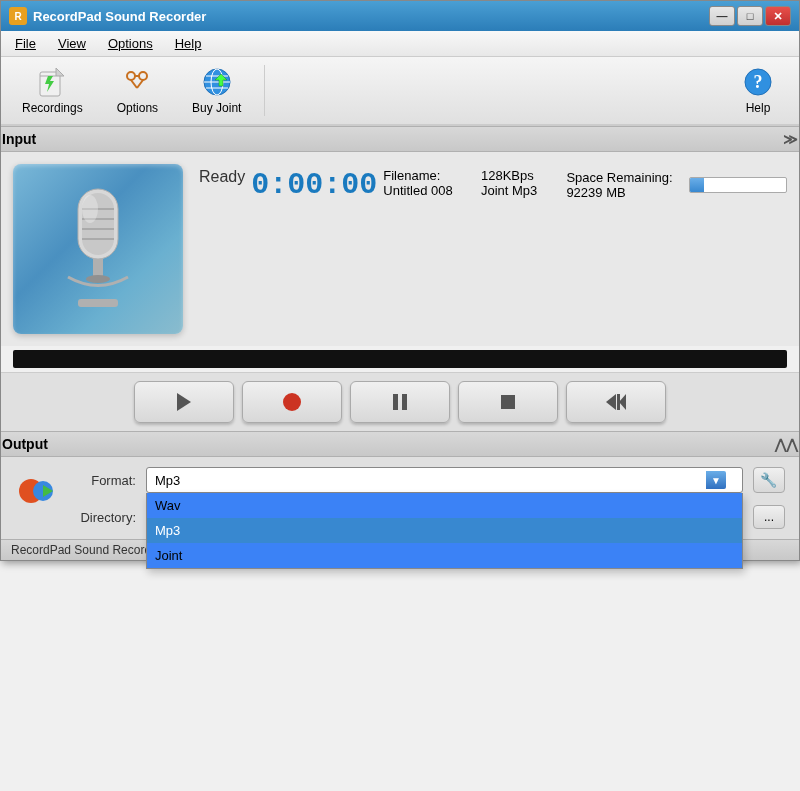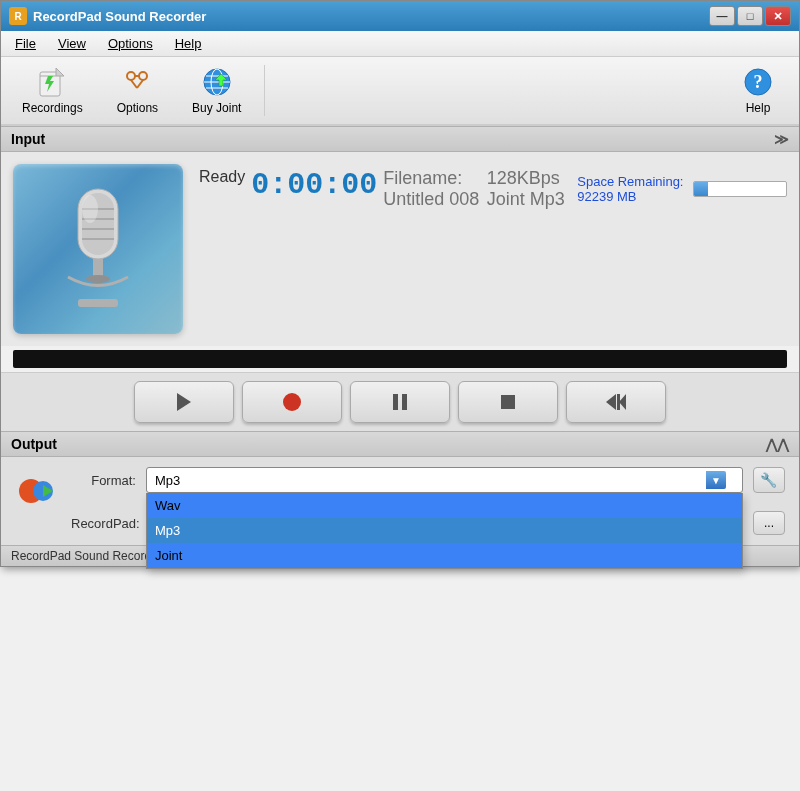--- a/index.html
+++ b/index.html
@@ -136,21 +136,21 @@
 
     .toolbar-spacer {
       flex: 1;
     }
 
     
     .section-header {
       background: linear-gradient(to bottom, #d8d8d8, #c8c8c8);
       border-top: 1px solid #b0b0b0;
       border-bottom: 1px solid #b0b0b0;
-      padding: 4px 10px;
+      padding: 4px 1px;
       display: flex;
       align-items: flex-start;
       justify-content: space-between;
       font-size: 14px;
       font-weight: bold;
     }
 
     .section-chevron {
       font-size: 14px;
       color: #555;
@@ -198,30 +198,30 @@
     }
 
     .timer-text {
       font-size: 30px;
       font-weight: bold;
       color: #1a7abf;
       font-family: 'Courier New', monospace;
     }
 
     .info-text {
-      font-size: 18px;
-      color: #737373;
+      font-size: 13px;
+      color: #000000;
     }
 
     .space-row {
       display: flex;
       align-items: center;
       gap: 4px;
       font-size: 13px;
-      color: #1d4ed8;
+      color: #000000;
     }
 
     .space-bar-container {
       width: 140px;
       height: 16px;
       background: white;
       border: 1px solid #aaa;
       border-radius: 2px;
       overflow: hidden;
     }
@@ -261,21 +261,21 @@
       justify-content: center;
       cursor: pointer;
       box-shadow: 0 2px 3px rgba(0,0,0,0.2);
     }
 
     .output-content {
       background: #e0e0e0;
       padding: 10px 14px;
       display: flex;
       flex-direction: column;
-      gap: 18px;
+      gap: 12px;
       position: relative;
     }
 
     .output-icon {
       width: 44px;
       height: 44px;
       position: absolute;
       left: 14px;
       top: 12px;
     }
@@ -591,21 +591,21 @@
         <div class="dropdown-list">
           <div class="dropdown-item">Wav</div>
           <div class="dropdown-item selected">Mp3</div>
           <div class="dropdown-item">Joint</div>
         </div>
       </div>
       <div class="wrench-btn">🔧</div>
     </div>
 
     <div class="directory-row">
-      <span class="dir-label">RecordPad:</span>
+      <span class="dir-label">Directory:</span>
       <input class="dir-input" type="text" value="" style="">
       <div class="dir-btn">...</div>
     </div>
   </div>
 
   <div class="status-bar">
     <span>RecordPad Sound Recorder v 5.01 © NCH Software</span>
   </div>
 
 </div>

